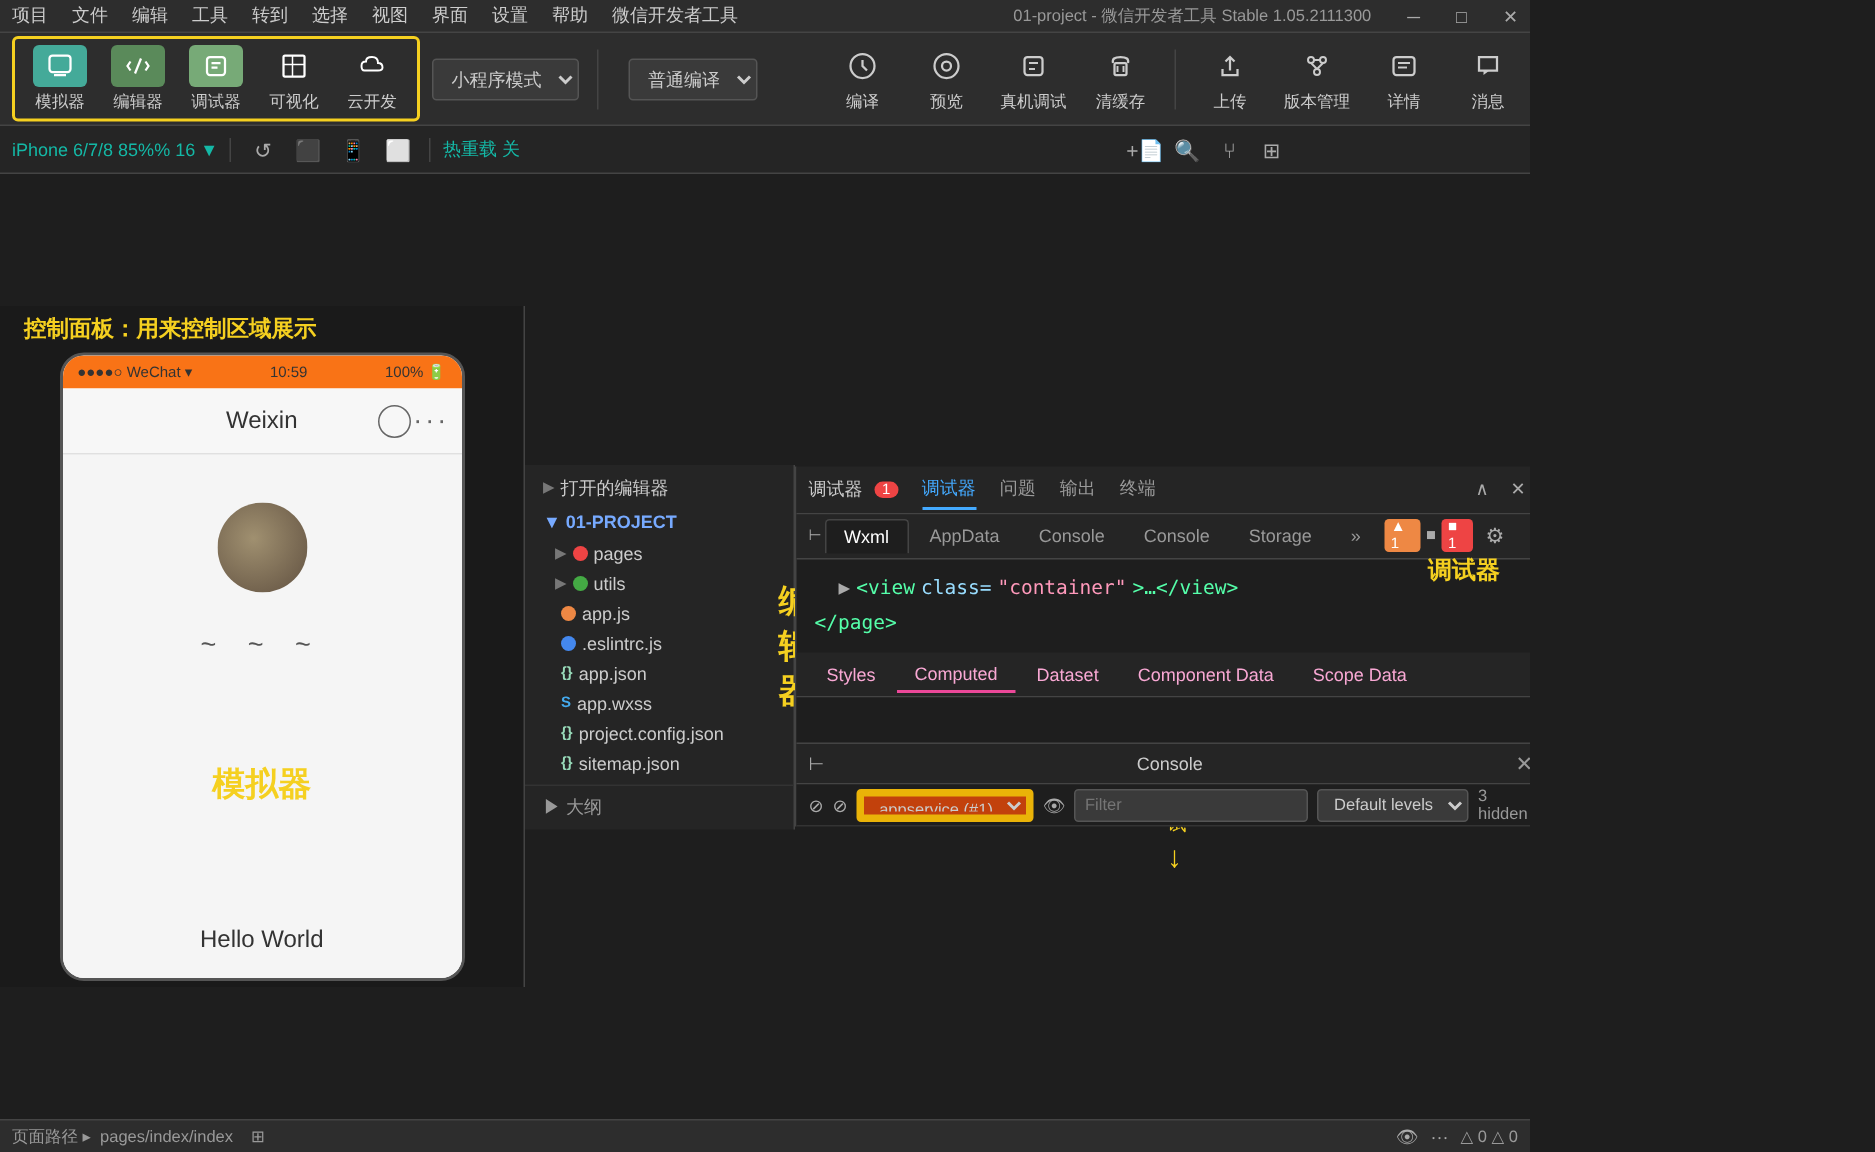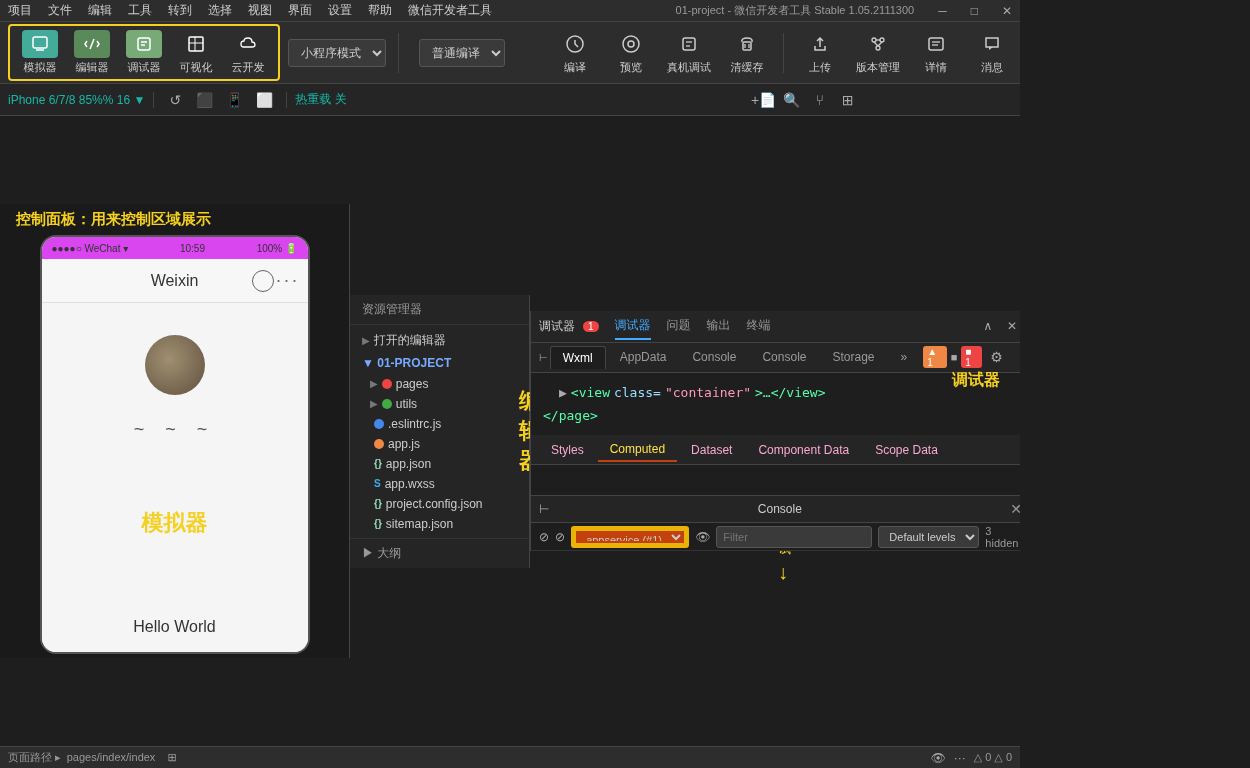--- a/index.html
+++ b/index.html
@@ -40,21 +40,21 @@
     .t2-btn { width: 26px; height: 22px; display: flex; align-items: center; justify-content: center; color: #aaa; cursor: pointer; border-radius: 3px; font-size: 14px; }
     .t2-sep { width: 1px; height: 16px; background: #444; margin: 0 4px; }
     .t2-icons { display: flex; gap: 2px; margin-left: 400px; }
 
     
     .main { display: flex; height: calc(768px - 22px - 62px - 32px - 22px); align-items: center; }
 
     
     .simulator { width: 350px; min-width: 350px; background: #1a1a1a; border-right: 1px solid #444; display: flex; flex-direction: column; }
     .sim-frame { width: 270px; background: #fff; border-radius: 16px; border: 2px solid #555; margin: 4px auto; overflow: hidden; flex: 1; max-height: 560px; position: relative; }
-    .sim-status { height: 22px; background: #d946ef; display: flex; align-items: center; justify-content: space-between; padding: 0 10px; font-size: 10px; color: #333; }
+    .sim-status { height: 22px; background: #f97316; display: flex; align-items: center; justify-content: space-between; padding: 0 10px; font-size: 10px; color: #333; }
     .sim-weixin-bar { height: 44px; background: #f7f7f7; display: flex; align-items: center; justify-content: center; border-bottom: 1px solid #e0e0e0; position: relative; }
     .sim-weixin-title { font-size: 16px; color: #333; font-weight: 500; }
     .sim-dots { position: absolute; right: 8px; font-size: 18px; color: #666; letter-spacing: 2px; }
     .sim-record { position: absolute; right: 34px; width: 22px; height: 22px; border: 1.5px solid #666; border-radius: 50%; display: flex; align-items: center; justify-content: center; }
     .sim-content { background: #f5f5f5; flex: 1; padding: 16px; display: flex; flex-direction: column; align-items: center; }
     .sim-avatar { width: 60px; height: 60px; border-radius: 50%; background: #8a9a7a; margin: 16px auto; overflow: hidden; }
     .sim-tilde { font-size: 18px; color: #555; letter-spacing: 8px; margin: 8px 0; }
 
     
     .file-panel { width: 200px; min-width: 180px; background: #252525; border-right: 1px solid #444; display: flex; flex-direction: column; }
@@ -99,21 +99,21 @@
     .code-tag { color: #5fa; }
     .code-attr { color: #9df; }
     .code-val { color: #f9b; }
     .code-arrow { color: #aaa; cursor: pointer; }
     .code-line { display: flex; align-items: center; gap: 4px; }
     .code-indent { margin-left: 16px; }
 
     
     .styles-bar { height: 30px; background: #252525; display: flex; align-items: center; padding: 0 8px; gap: 2px; border-bottom: 1px solid #444; }
     .styles-tab { padding: 4px 12px; font-size: 12px; color: #f9a8d4; cursor: pointer; }
-    .styles-tab.active { color: #fde047; border-bottom: 2px solid #c2410c; }
+    .styles-tab.active { color: #f9a8d4; border-bottom: 2px solid #ec4899; }
 
     
     .console-bar { height: 28px; background: #252525; display: flex; align-items: center; padding: 0 8px; gap: 8px; border-top: 1px solid #444; border-bottom: 1px solid #444; }
     .console-label { font-size: 12px; color: #ccc; flex: 1; text-align: center; }
     .console-close { color: #999; cursor: pointer; font-size: 14px; }
 
     
     .console-toolbar { height: 28px; background: #1e1e1e; display: flex; align-items: center; padding: 0 8px; gap: 6px; border-bottom: 1px solid #333; }
     .console-select { background: #c2410c; border: 5px solid #eab308; color: #ccc; padding: 2px 6px; border-radius: 3px; font-size: 11px; height: 22px; }
     .filter-input { flex: 1; background: #3a3a3a; border: 1px solid #555; color: #ccc; padding: 2px 6px; border-radius: 3px; font-size: 11px; height: 22px; outline: none; }
@@ -349,44 +349,43 @@
 
             <div style="color:#f5d020;font-size:22px;font-weight:bold;margin-top:60px;">模拟器</div>
 
             <div style="font-size:16px;color:#333;margin-top:80px;">Hello World</div>
           </div>
         </div>
       </div>
     </div>
 
     <div class="file-panel">
-      <div class="file-panel-title">资源管理器</div>
       <div class="file-section">
         <div class="file-item">
           <span class="arrow">▶</span>
           <span>打开的编辑器</span>
         </div>
         <div class="project-label">▼ <span>01-PROJECT</span></div>
         <div class="file-item" style="padding-left:20px;">
           <span class="arrow">▶</span>
           <div class="dot-red"></div>
           <span>pages</span>
         </div>
         <div class="file-item" style="padding-left:20px;">
           <span class="arrow">▶</span>
           <div class="dot-green"></div>
           <span>utils</span>
         </div>
         <div class="file-item" style="padding-left:24px;">
+          <div class="dot-orange"></div>
+          <span>app.js</span>
+        </div>
+        <div class="file-item" style="padding-left:24px;">
           <div class="dot-blue"></div>
           <span>.eslintrc.js</span>
-        </div>
-        <div class="file-item" style="padding-left:24px;">
-          <div class="dot-orange"></div>
-          <span>app.js</span>
         </div>
         <div class="file-item" style="padding-left:24px;">
           <span class="ico-json">{}</span>
           <span>app.json</span>
         </div>
         <div class="file-item" style="padding-left:24px;">
           <span class="ico-wxss">S</span>
           <span>app.wxss</span>
         </div>
         <div class="file-item" style="padding-left:24px;">

